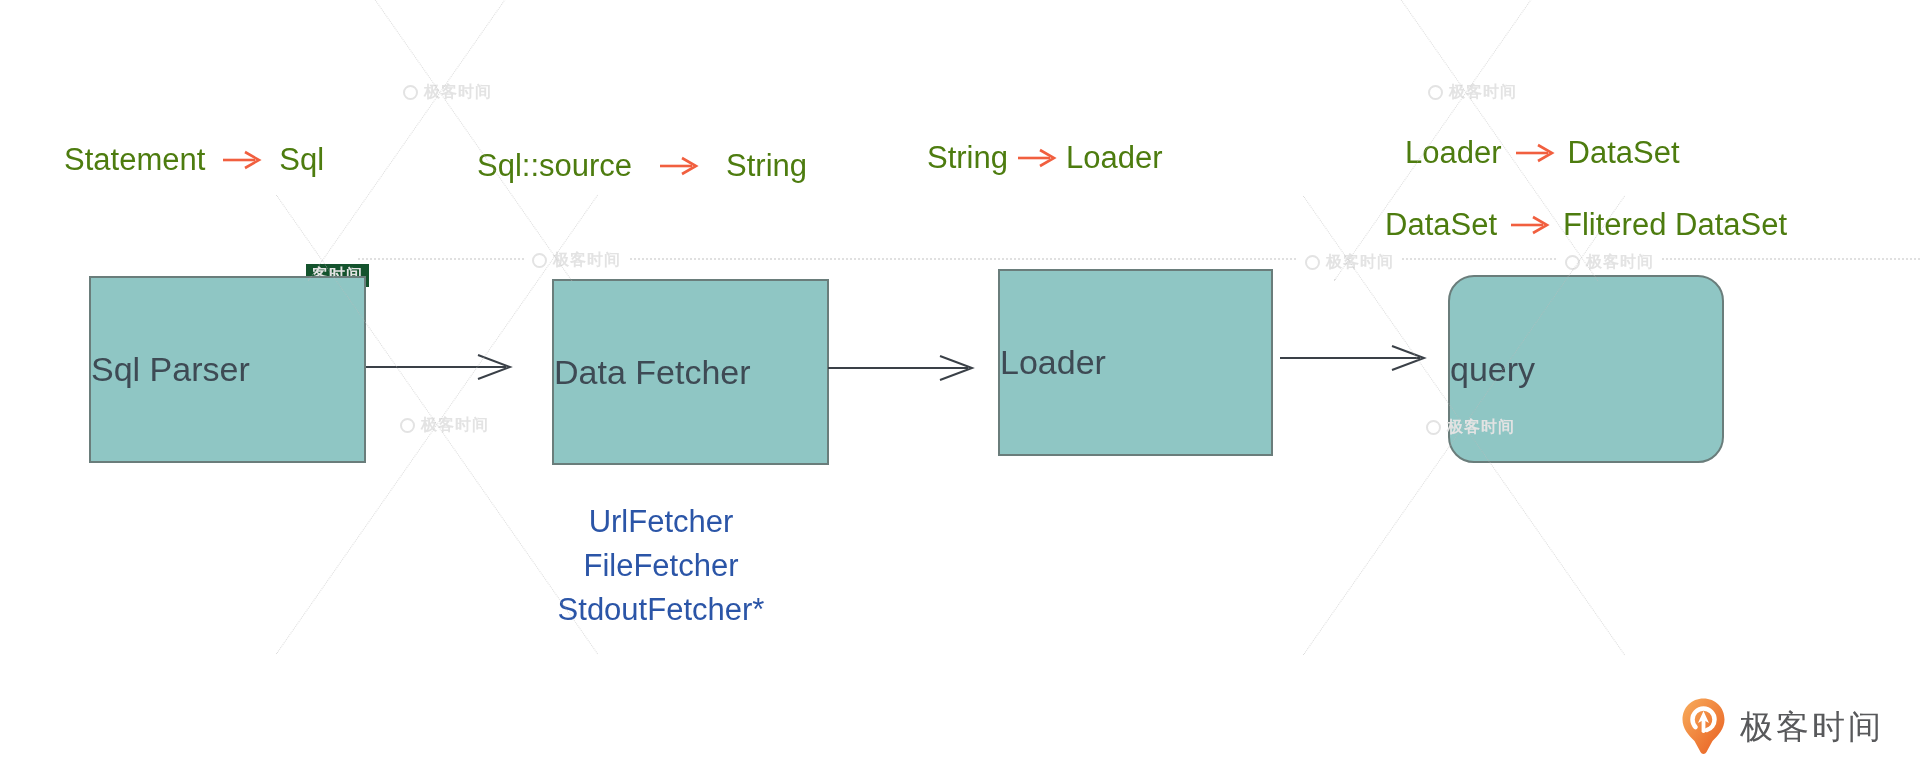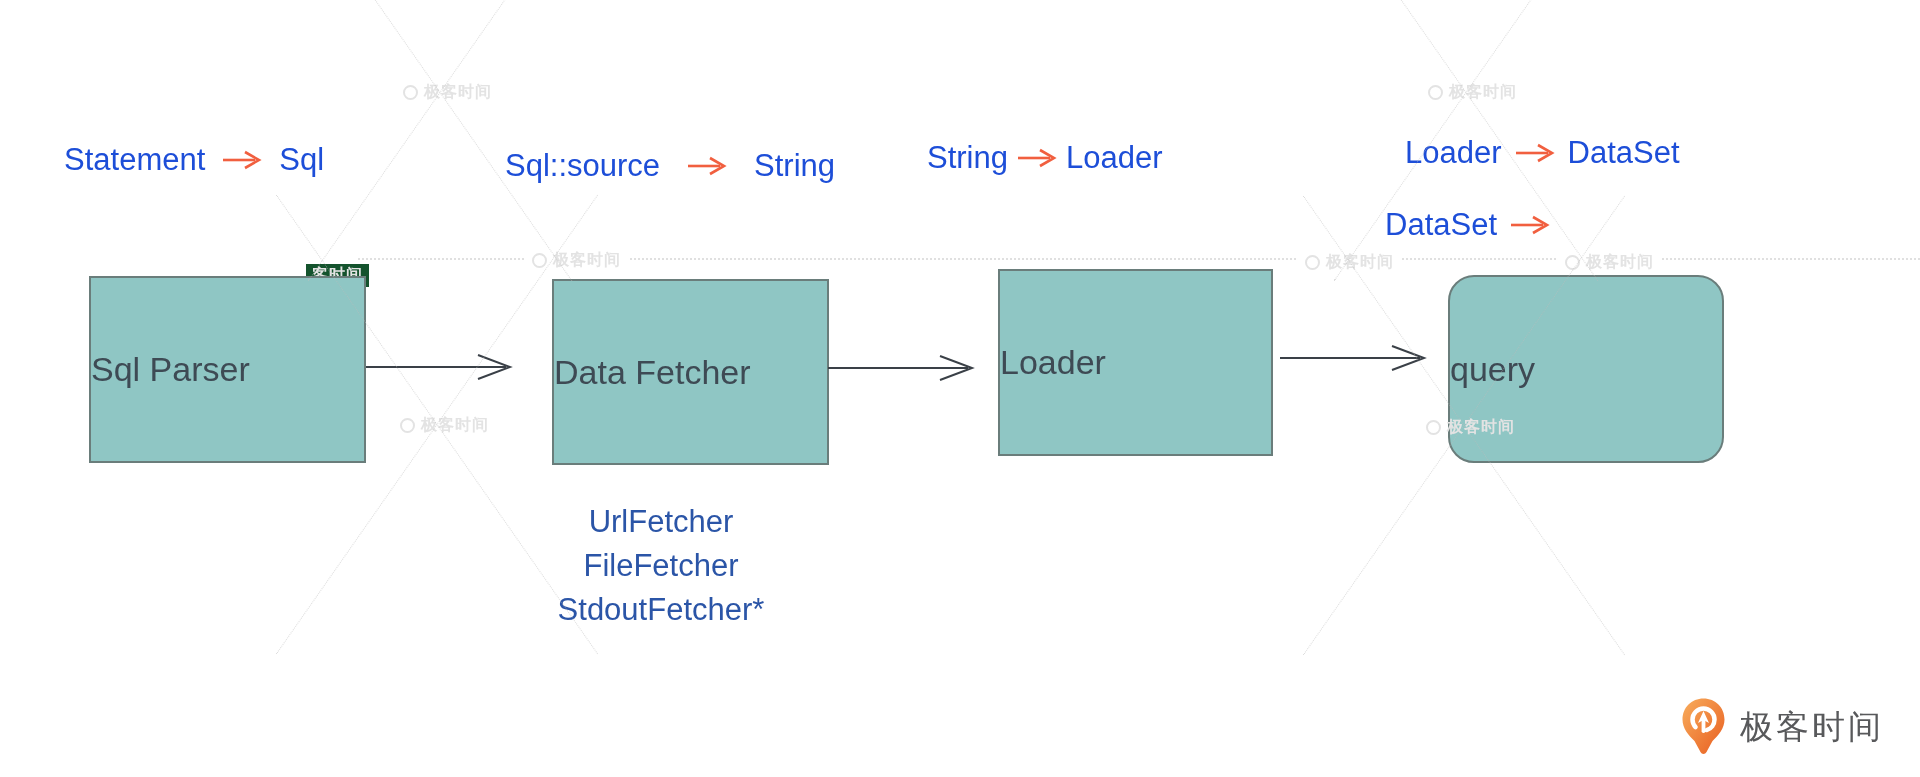--- a/index.html
+++ b/index.html
@@ -25,23 +25,23 @@
   #box-2{left:552px;top:279px;width:273px;height:182px;}
   #box-3{left:998px;top:269px;width:271px;height:183px;}
   #box-4{left:1448px;top:275px;width:272px;height:184px;border-radius:26px;}
   
   .flow-arrow{position:absolute;z-index:2;}
   #flow-1{left:364px;top:349px;}
   #flow-2{left:826px;top:350px;}
   #flow-3{left:1278px;top:340px;}
   
   .annotation{position:absolute;display:flex;align-items:center;font-size:31px;
-    line-height:36px;color:#1d4ed8;white-space:nowrap;z-index:2;}
+    line-height:36px;color:#4d7c0f;white-space:nowrap;z-index:2;}
   #a-1{left:64px;top:142px;gap:16px;}
-  #a-2{left:505px;top:148px;gap:26px;}
+  #a-2{left:477px;top:148px;gap:26px;}
   #a-3{left:927px;top:140px;gap:8px;}
   #a-4{left:1405px;top:135px;gap:12px;}
   #a-5{left:1385px;top:207px;gap:12px;}
   .ann-arrow{flex:0 0 auto;}
   
   .impl-list{position:absolute;text-align:center;color:#2B55A7;font-size:31px;z-index:2;}
   #list-1{left:491px;top:500px;width:340px;line-height:44px;}
   #list-2{left:967px;top:515px;width:340px;line-height:41px;}
   
   #logo{position:absolute;left:1681px;top:697px;display:flex;align-items:center;
@@ -127,20 +127,21 @@
       <polyline points="24,4 38,12 24,20" fill="none" stroke="#F15F3F" stroke-width="2.6"></polyline>
     </svg>
     <span>DataSet</span>
   </div>
   <div class="annotation" id="a-5">
     <span>DataSet</span>
     <svg class="ann-arrow" width="42" height="24" viewBox="0 0 42 24">
       <line x1="2" y1="12" x2="34" y2="12" stroke="#F15F3F" stroke-width="2.6"></line>
       <polyline points="24,4 38,12 24,20" fill="none" stroke="#F15F3F" stroke-width="2.6"></polyline>
     </svg>
+    <span>Flitered DataSet</span>
   </div>
 
   <div class="box" id="box-1">
     <span>Sql Parser</span>
   </div>
   <div class="box" id="box-2">
     <span>Data Fetcher</span>
   </div>
   <div class="box" id="box-3">
     <span>Loader</span>

